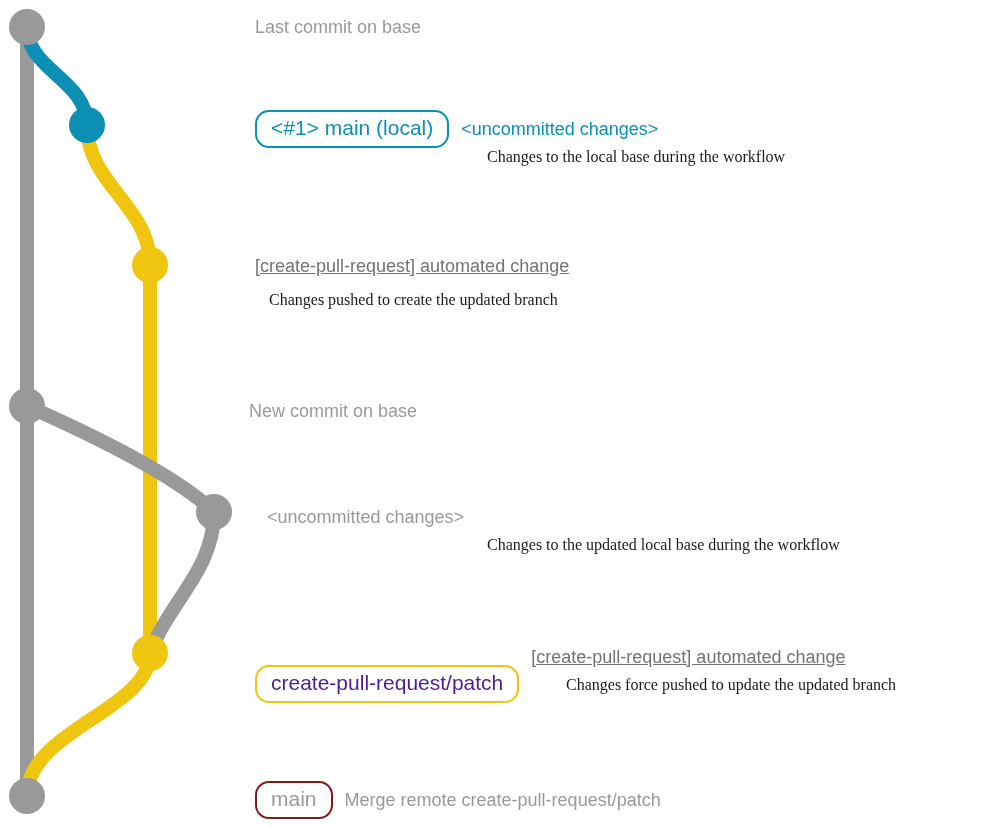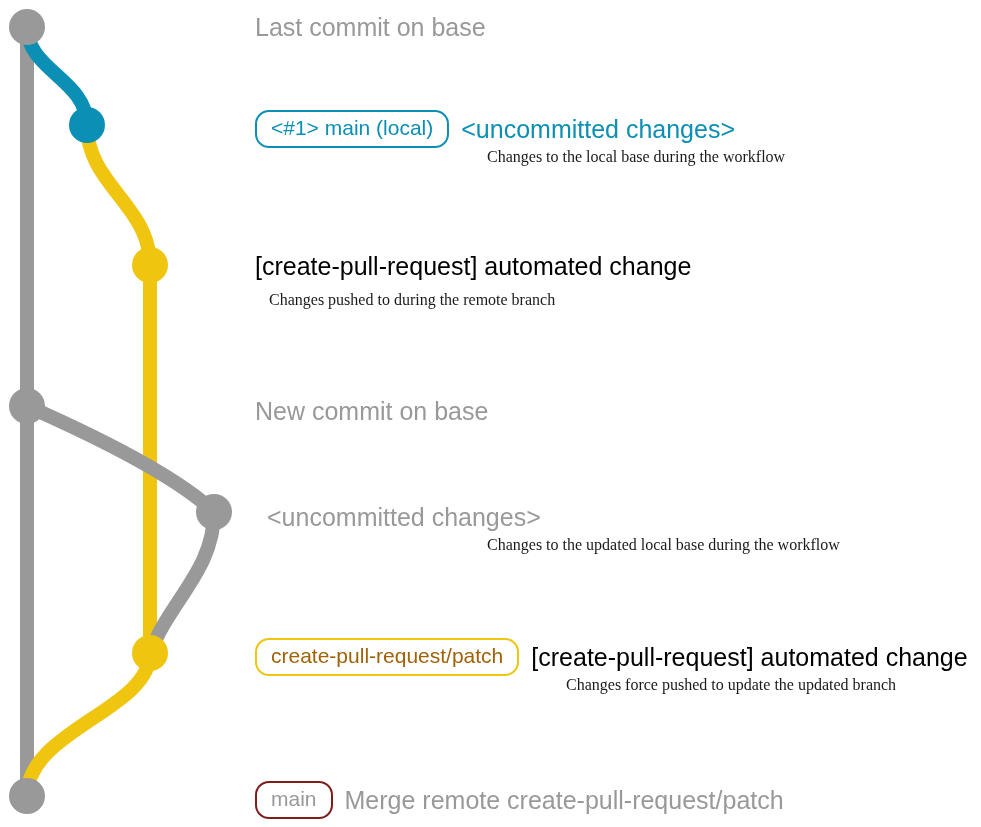--- a/index.html
+++ b/index.html
@@ -36,31 +36,32 @@
     color: #999999;
     white-space: nowrap;
     background: #ffffff;
   }
   .commit-badge.blue {
     border-color: #0b8fb5;
     color: #0b8fb5;
   }
   .commit-badge.yellow {
     border-color: #efc50f;
-    color: #a16207;
+    color: #4c1d95;
+    margin-top: 27px;
   }
   .commit-subject {
-    font-size: 25px;
+    font-size: 18px;
     line-height: 26px;
     white-space: nowrap;
     color: #999999;
     padding-top: 6px;
   }
   .commit-subject.blue { color: #0b8fb5; }
-  .commit-subject.yellow { color: #000000; }
+  .commit-subject.yellow { color: #737373; text-decoration: underline; }
   .commit-subject.standalone { padding-top: 0; }
   .commit-note {
     position: absolute;
     font-family: "Liberation Serif", serif;
     font-size: 16px;
     line-height: 22px;
     color: #1a1a1a;
     white-space: nowrap;
   }
   .badge-gap { width: 12px; flex: 0 0 12px; }
@@ -106,23 +107,23 @@
 <div class="row" style="left:255px; top:110px;">
   <div class="commit-badge blue">&lt;#1&gt; main (local)</div>
   <div class="badge-gap"></div>
   <div class="commit-subject blue">&lt;uncommitted changes&gt;</div>
 </div>
 <div class="commit-note" style="left:487px; top:146px;">Changes to the local base during the workflow</div>
 
 <div class="row" style="left:255px; top:253px;">
   <div class="commit-subject yellow standalone">[create-pull-request] automated change</div>
 </div>
-<div class="commit-note" style="left:269px; top:289px;">Changes pushed to during the remote branch</div>
+<div class="commit-note" style="left:269px; top:289px;">Changes pushed to create the updated branch</div>
 
-<div class="row" style="left:255px; top:398px;justify-content:flex-end;">
+<div class="row" style="left:249px; top:398px;justify-content:flex-end;">
   <div class="commit-subject standalone">New commit on base</div>
 </div>
 
 <div class="row" style="left:255px; top:498px;">
   <div class="badge-gap"></div>
   <div class="commit-subject">&lt;uncommitted changes&gt;</div>
 </div>
 <div class="commit-note" style="left:487px; top:534px;">Changes to the updated local base during the workflow</div>
 
 <div class="row" style="left:255px; top:638px;">

